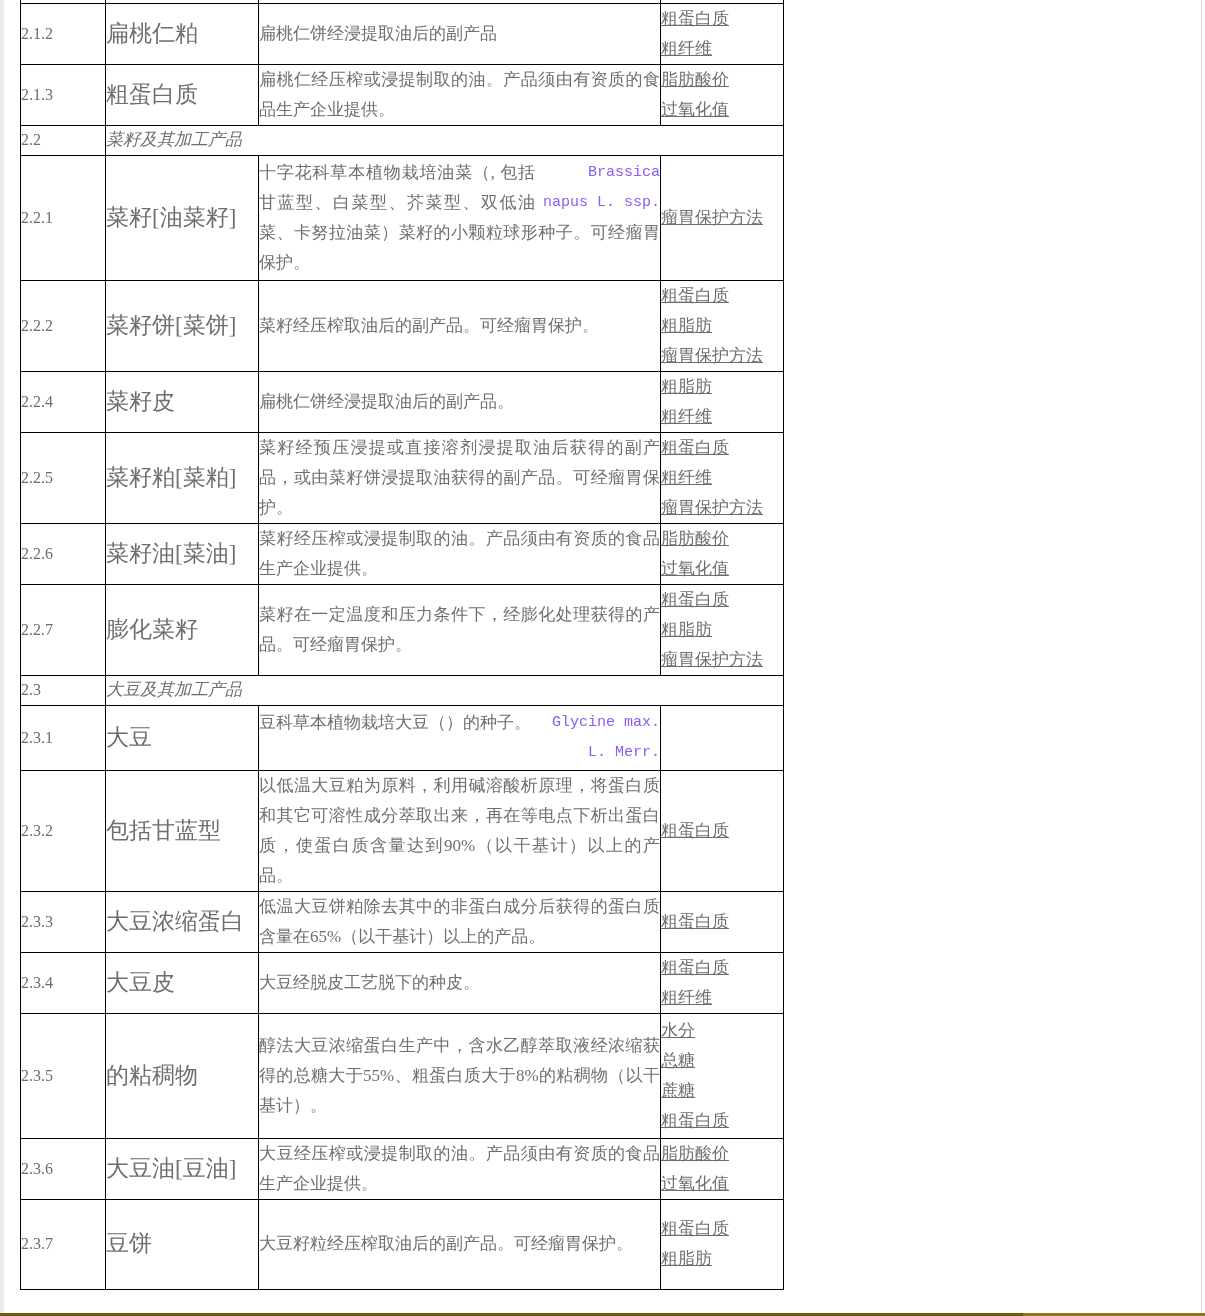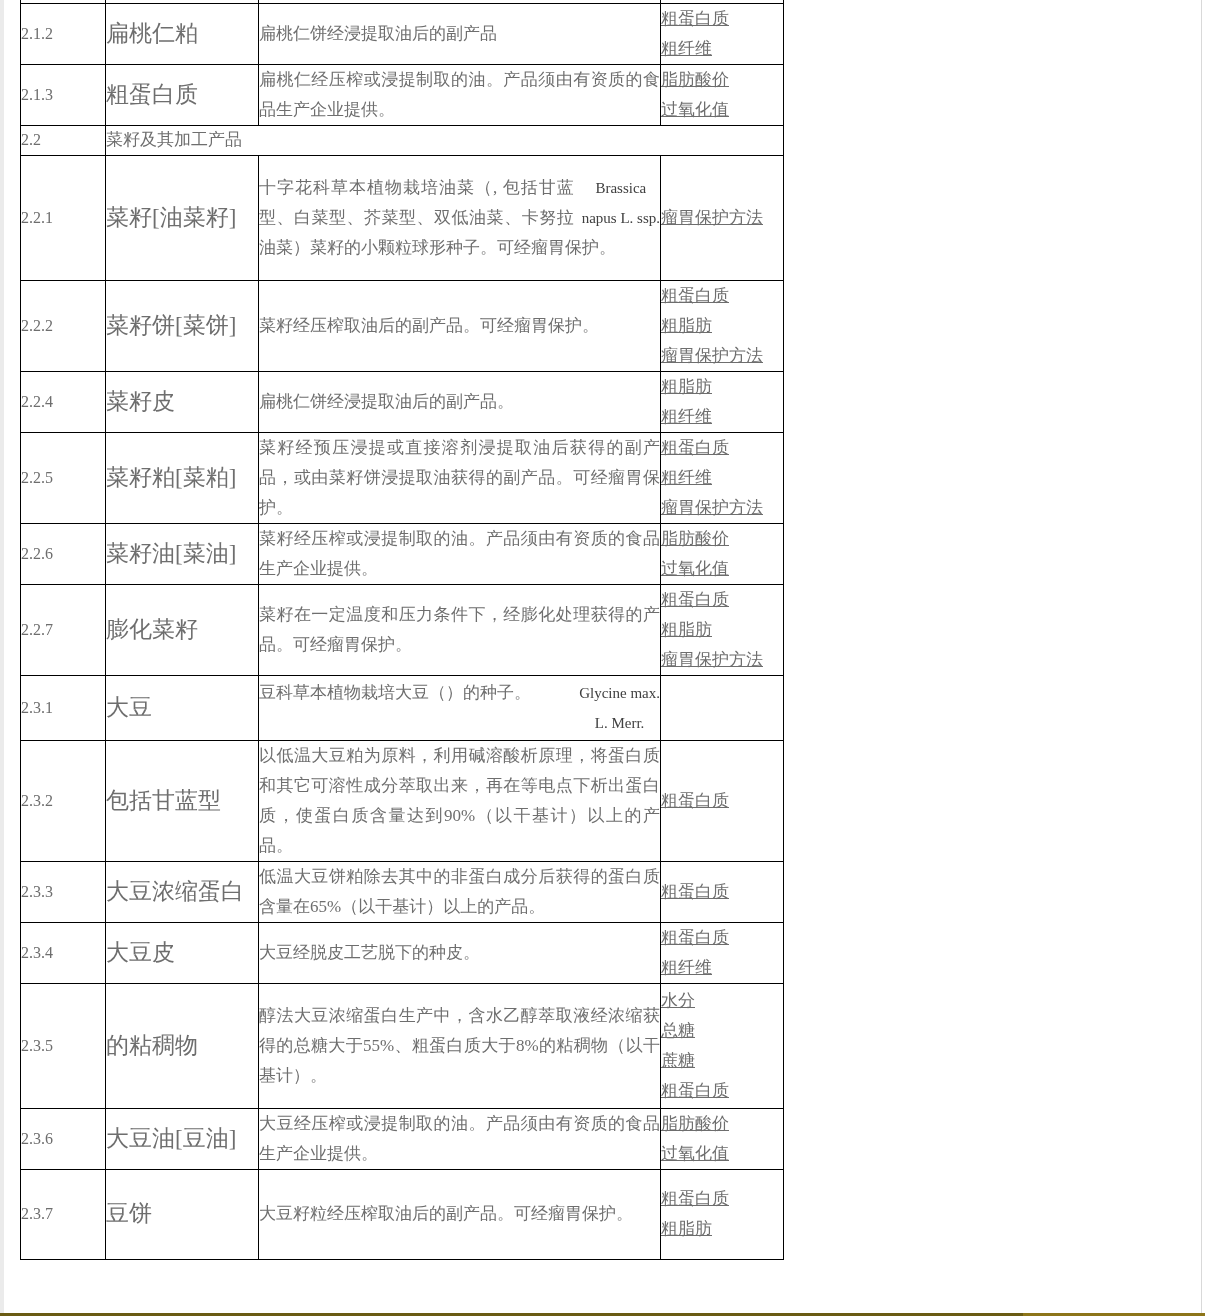--- a/index.html
+++ b/index.html
@@ -34,39 +34,39 @@
     padding-left:3px;
     font-size:16px;line-height:28px;
     font-family:"Liberation Serif","DejaVu Serif",serif;
   }
   td.td-name{
     padding:0 4px 0 3px;
     font-size:23px;line-height:30px;
   }
   td.td-section{
     padding:0 4px 0 3px;
-    font-size:17px;line-height:28px;
+    font-size:17px;line-height:28px;font-style:italic;
   }
   td.td-desc{
     padding:0 10px 0 4px;
     font-size:17px;line-height:30px;
     text-align:justify;
   }
   td.td-ind{
     padding:0 4px 0 4px;
     font-size:17px;line-height:30px;text-decoration:underline;
   }
   td.td-ind div{line-height:30px;}
   .latin{
     float:right;
-    color:#404040;
+    color:#8b5cf6;
     font-size:15px;line-height:30px;
-    text-align:center;
+    text-align:right;
     padding-left:8px;
-    font-family:Liberation Serif, serif;
+    font-family:Liberation Mono, monospace;
   }
   tr.stub td{border-top:none;}
 </style>
 </head>
 <body>
 
 <div id="viewport">
   <table class="catalog">
     <colgroup>
       <col style="width:85px">
@@ -152,20 +152,24 @@
         <tr style="height: 90px;">
           <td class="td-no">2.2.7</td>
           <td class="td-name">膨化菜籽</td>
           <td class="td-desc">菜籽在一定温度和压力条件下，经膨化处理获得的产品。可经瘤胃保护。</td>
           <td class="td-ind">
             <div>粗蛋白质</div>
             <div>粗脂肪</div>
             <div>瘤胃保护方法</div>
           </td>
         </tr>
+        <tr style="height: 30px;">
+          <td class="td-no">2.3</td>
+          <td class="td-section" colspan="3">大豆及其加工产品</td>
+        </tr>
         <tr style="height: 65px;">
           <td class="td-no">2.3.1</td>
           <td class="td-name">大豆</td>
           <td class="td-desc"><span class="latin">Glycine max.<br>L. Merr.</span>豆科草本植物栽培大豆（）的种子。</td>
           <td class="td-ind"></td>
         </tr>
         <tr style="height: 120px;">
           <td class="td-no">2.3.2</td>
           <td class="td-name">包括甘蓝型</td>
           <td class="td-desc">以低温大豆粕为原料，利用碱溶酸析原理，将蛋白质和其它可溶性成分萃取出来，再在等电点下析出蛋白质，使蛋白质含量达到90%（以干基计）以上的产品。</td>

